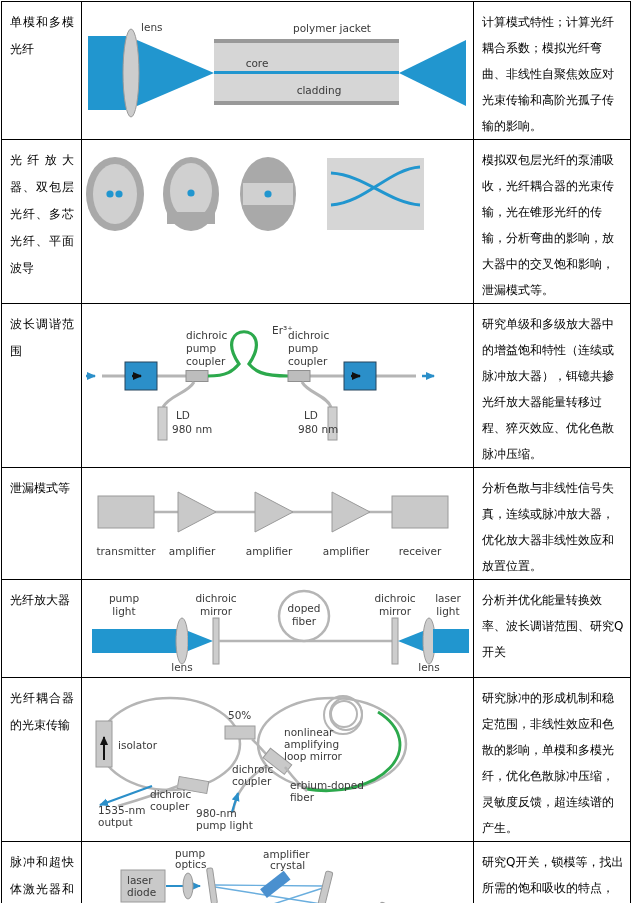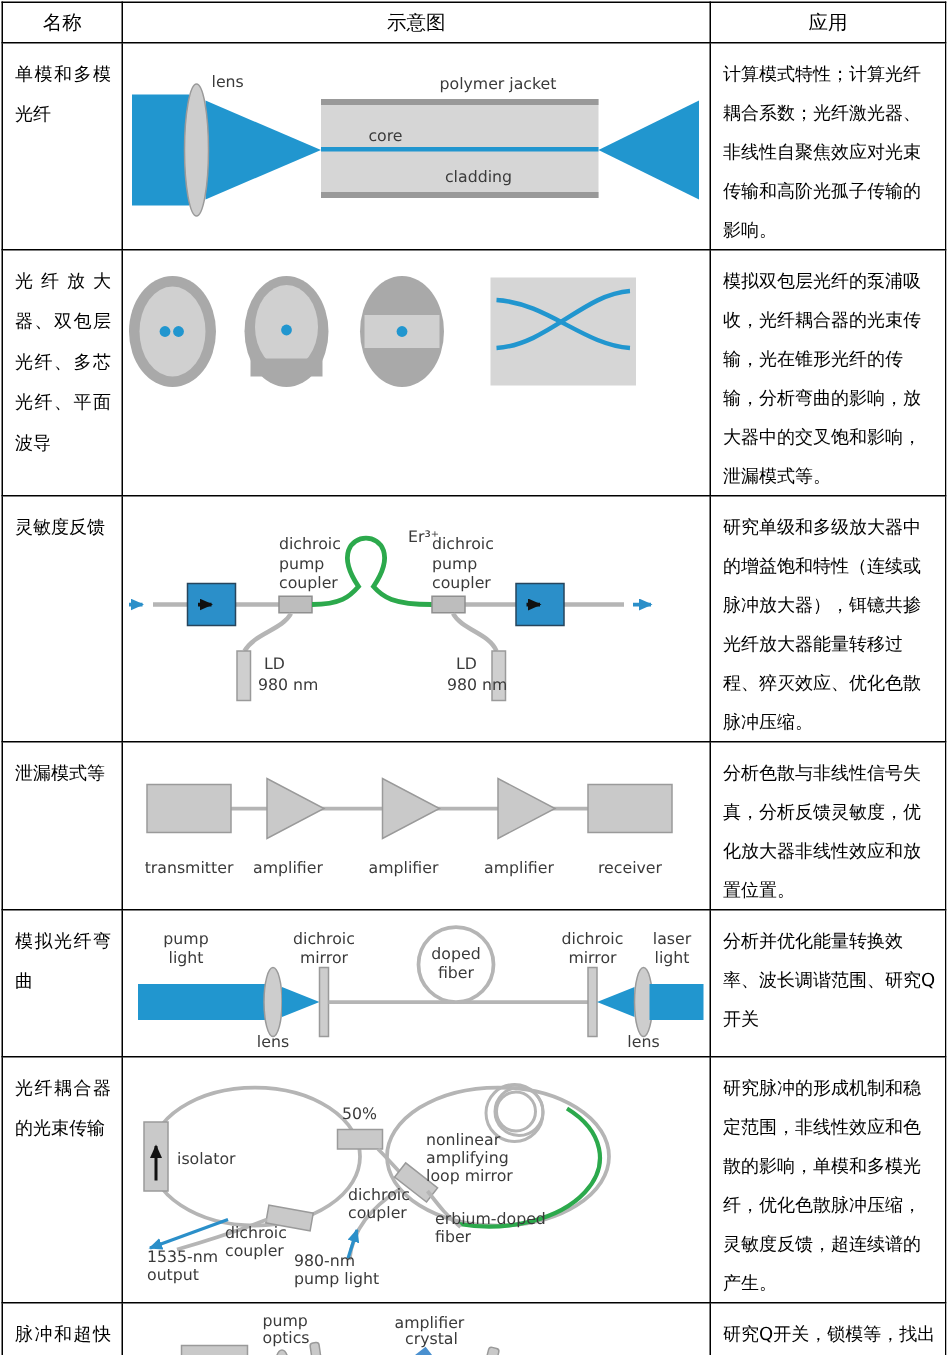--- a/index.html
+++ b/index.html
@@ -31,45 +31,40 @@
   </defs>
 </svg>
 
 <table>
   <colgroup>
       <col class="c1">
       <col class="c2">
       <col class="c3">
     </colgroup>
   <tbody>
-      <tr>
-    <th>名称</th>
-    <th>示意图</th>
-    <th>应用</th>
-  </tr>
 
   <tr class="r1">
     <td class="name">单模和多模光纤</td>
     <td class="diag">
       <svg width="391" height="110" viewBox="0 0 391 110">
         <rect x="6" y="20" width="38" height="74" fill="#2196cf"></rect>
         <polygon points="55,24 55,90 132,57" fill="#2196cf"></polygon>
         <ellipse cx="49" cy="57" rx="8" ry="44" fill="#cdcdcd" stroke="#9a9a9a"></ellipse>
         <text x="59" y="15">lens</text>
         <rect x="132" y="23" width="185" height="66" fill="#d6d6d6"></rect>
         <rect x="132" y="23" width="185" height="4" fill="#999999"></rect>
         <rect x="132" y="85" width="185" height="4" fill="#999999"></rect>
         <rect x="132" y="55" width="185" height="3" fill="#2196cf"></rect>
         <text x="250" y="16" class="mid">polymer jacket</text>
         <text x="175" y="51" class="mid">core</text>
         <text x="237" y="78" class="mid">cladding</text>
         <polygon points="317,57 384,24 384,90" fill="#2196cf"></polygon>
       </svg>
     </td>
-    <td class="app">计算模式特性；计算光纤耦合系数；光纤激光器、非线性自聚焦效应对光束传输和高阶光孤子传输的影响。</td>
+    <td class="app">计算模式特性；计算光纤耦合系数；模拟光纤弯曲、非线性自聚焦效应对光束传输和高阶光孤子传输的影响。</td>
   </tr>
 
   <tr class="r2">
     <td class="name">光纤放大器、双包层光纤、多芯光纤、平面波导</td>
     <td class="diag">
       <svg width="391" height="139" viewBox="0 0 391 139">
         <g>
           <ellipse cx="33" cy="42" rx="29" ry="37" fill="#a9a9a9"></ellipse>
           <ellipse cx="33" cy="42" rx="22" ry="30" fill="#d0d0d0"></ellipse>
           <circle cx="28" cy="42" r="3.6" fill="#2196cf"></circle>
@@ -90,21 +85,21 @@
           <rect x="245" y="6" width="97" height="72" fill="#d6d6d6"></rect>
           <path d="M249,21 C283,23 307,51 338,53" stroke="#2196cf" stroke-width="3" fill="none"></path>
           <path d="M249,53 C283,51 307,17 338,15" stroke="#2196cf" stroke-width="3" fill="none"></path>
         </g>
       </svg>
     </td>
     <td class="app">模拟双包层光纤的泵浦吸收，光纤耦合器的光束传输，光在锥形光纤的传输，分析弯曲的影响，放大器中的交叉饱和影响，泄漏模式等。</td>
   </tr>
 
   <tr class="r3">
-    <td class="name">灵敏度反馈</td>
+    <td class="name">波长调谐范围</td>
     <td class="diag">
       <svg width="391" height="133" viewBox="0 0 391 133">
         <line x1="20" y1="57" x2="43" y2="57" stroke="#b5b5b5" stroke-width="3"></line>
         <line x1="75" y1="57" x2="104" y2="57" stroke="#b5b5b5" stroke-width="3"></line>
         <line x1="228" y1="57" x2="262" y2="57" stroke="#b5b5b5" stroke-width="3"></line>
         <line x1="294" y1="57" x2="334" y2="57" stroke="#b5b5b5" stroke-width="3"></line>
         <line x1="4" y1="57" x2="13" y2="57" stroke="#2b8fc9" stroke-width="2.5" marker-end="url(#mb)"></line>
         <g>
           <rect x="43" y="43" width="32" height="28" fill="#2b8fc9" stroke="#27455c"></rect>
           <line x1="50" y1="57" x2="59" y2="57" stroke="#111" stroke-width="2.5" marker-end="url(#mk)"></line>
@@ -147,25 +142,25 @@
         <polygon points="173,12 173,52 211,32" fill="#c9c9c9" stroke="#9a9a9a"></polygon>
         <polygon points="250,12 250,52 288,32" fill="#c9c9c9" stroke="#9a9a9a"></polygon>
         <rect x="310" y="16" width="56" height="32" fill="#c9c9c9" stroke="#9a9a9a"></rect>
         <text x="44" y="75" class="mid">transmitter</text>
         <text x="110" y="75" class="mid">amplifier</text>
         <text x="187" y="75" class="mid">amplifier</text>
         <text x="264" y="75" class="mid">amplifier</text>
         <text x="338" y="75" class="mid">receiver</text>
       </svg>
     </td>
-    <td class="app">分析色散与非线性信号失真，分析反馈灵敏度，优化放大器非线性效应和放置位置。</td>
+    <td class="app">分析色散与非线性信号失真，连续或脉冲放大器，优化放大器非线性效应和放置位置。</td>
   </tr>
 
   <tr class="r5">
-    <td class="name">模拟光纤弯曲</td>
+    <td class="name">光纤放大器</td>
     <td class="diag">
       <svg width="391" height="90" viewBox="0 0 391 90">
         <rect x="10" y="45" width="85" height="24" fill="#2196cf"></rect>
         <ellipse cx="100" cy="57" rx="6" ry="23" fill="#cdcdcd" stroke="#9a9a9a"></ellipse>
         <polygon points="106,47 106,67 131,57" fill="#2196cf"></polygon>
         <rect x="131" y="34" width="6" height="46" fill="#cdcdcd" stroke="#9a9a9a"></rect>
         <line x1="137" y1="57" x2="310" y2="57" stroke="#b5b5b5" stroke-width="2.5"></line>
         <circle cx="222" cy="32" r="25" stroke="#b5b5b5" stroke-width="2.5" fill="#ffffff"></circle>
         <rect x="310" y="34" width="6" height="46" fill="#cdcdcd" stroke="#9a9a9a"></rect>
         <polygon points="316,57 341,47 341,67" fill="#2196cf"></polygon>

